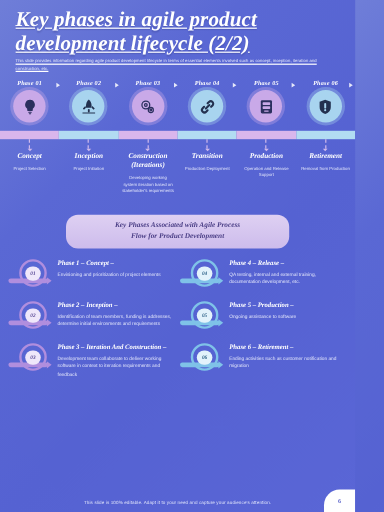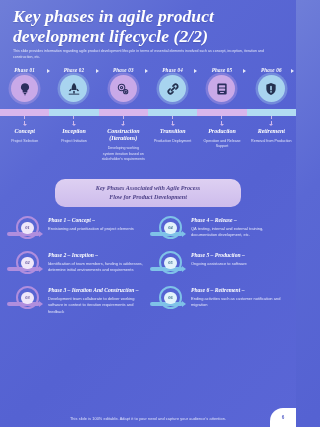--- a/index.html
+++ b/index.html
@@ -6,21 +6,21 @@
   html,body { width:296px; height:427px; overflow:hidden; }
   body {
     font-family:"Liberation Sans", sans-serif;
     background:linear-gradient(135deg,#6f7ed8 0%,#5a68d4 28%,#5562d2 60%,#5a66d6 100%);
     position:relative;
     color:#fff;
   }
   .slide { position:absolute; inset:0; }
 
   
-  .header { padding:7px 13px 0 13px; }
+  .header { padding:7px 13px 0 13px;text-decoration:underline; }
   .title {
     font-family:"Liberation Serif", serif;
     font-style:italic;
     font-weight:700;
     font-size:17.5px;
     line-height:1.12;
     color:#ffffff;
     letter-spacing:0.1px;
     text-shadow:0 1px 1px rgba(40,45,110,.25);
   }

